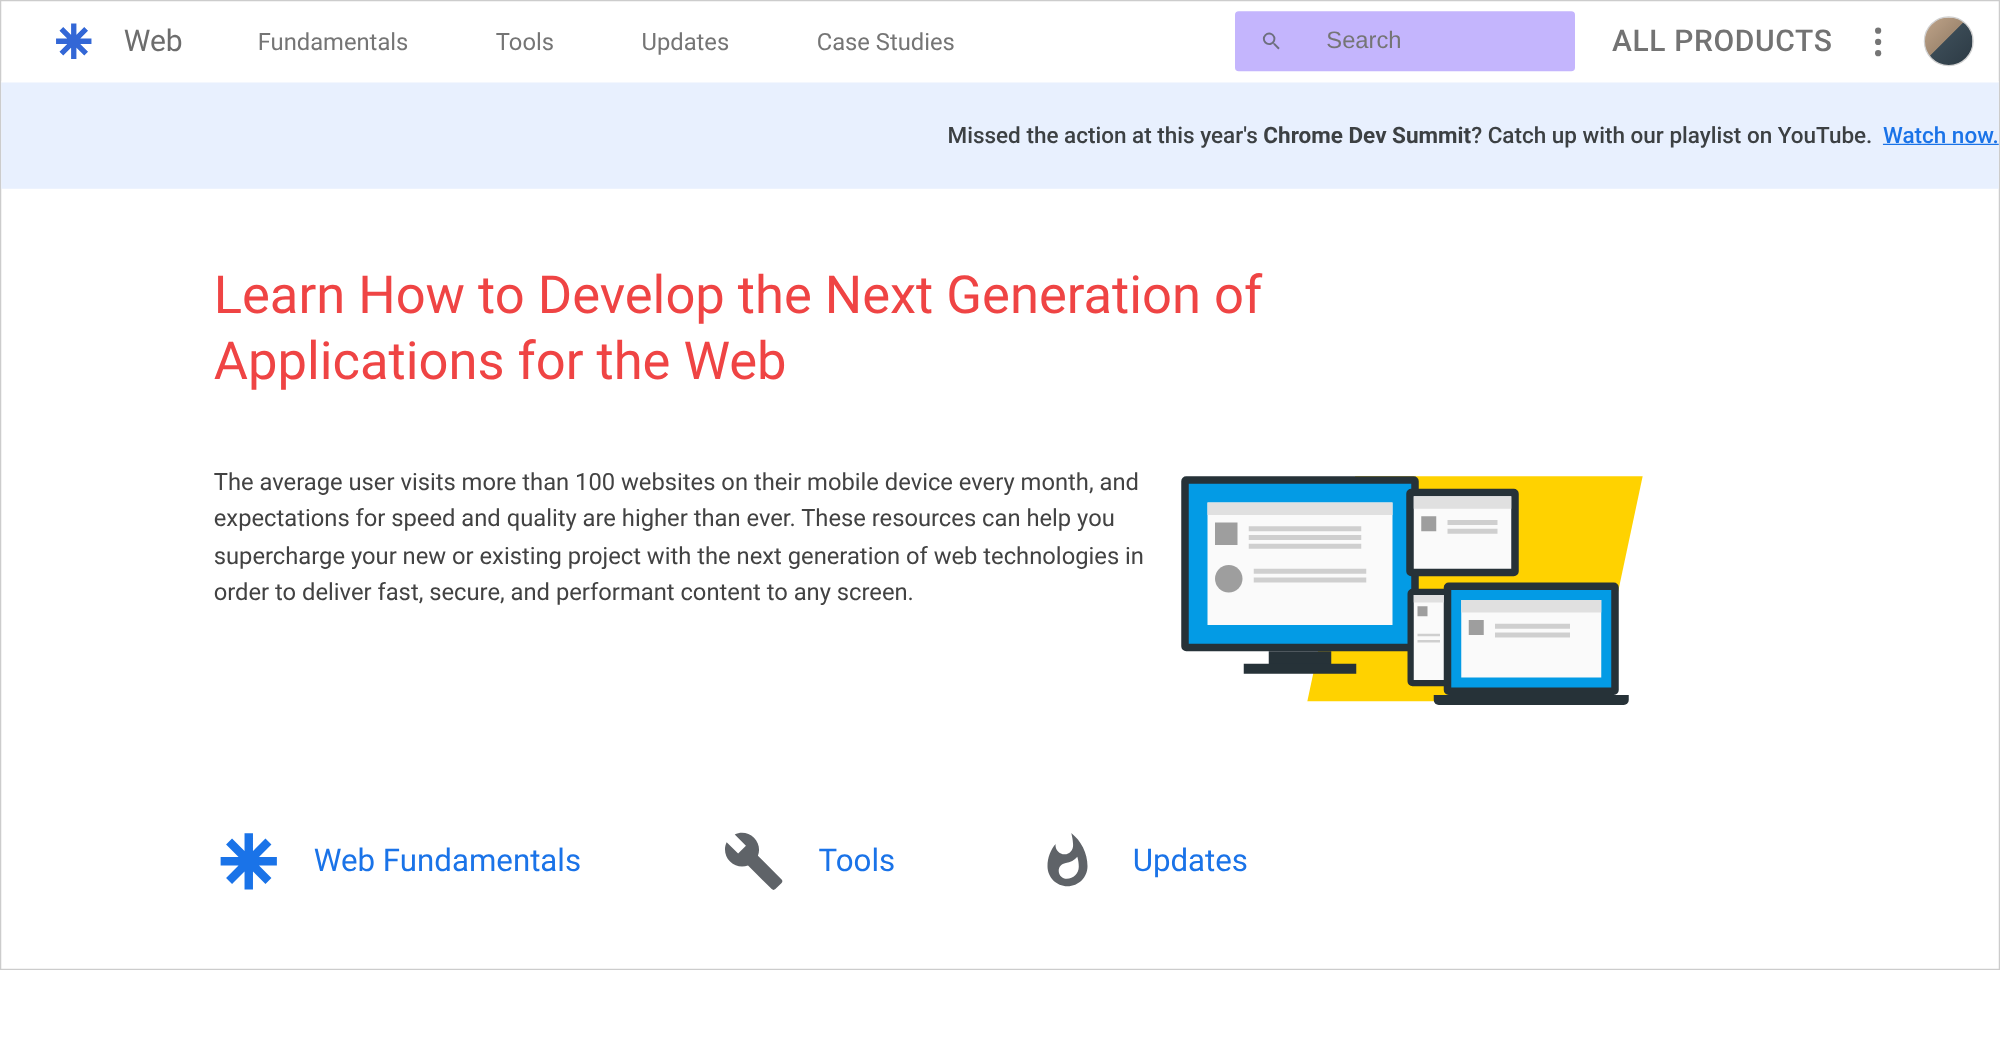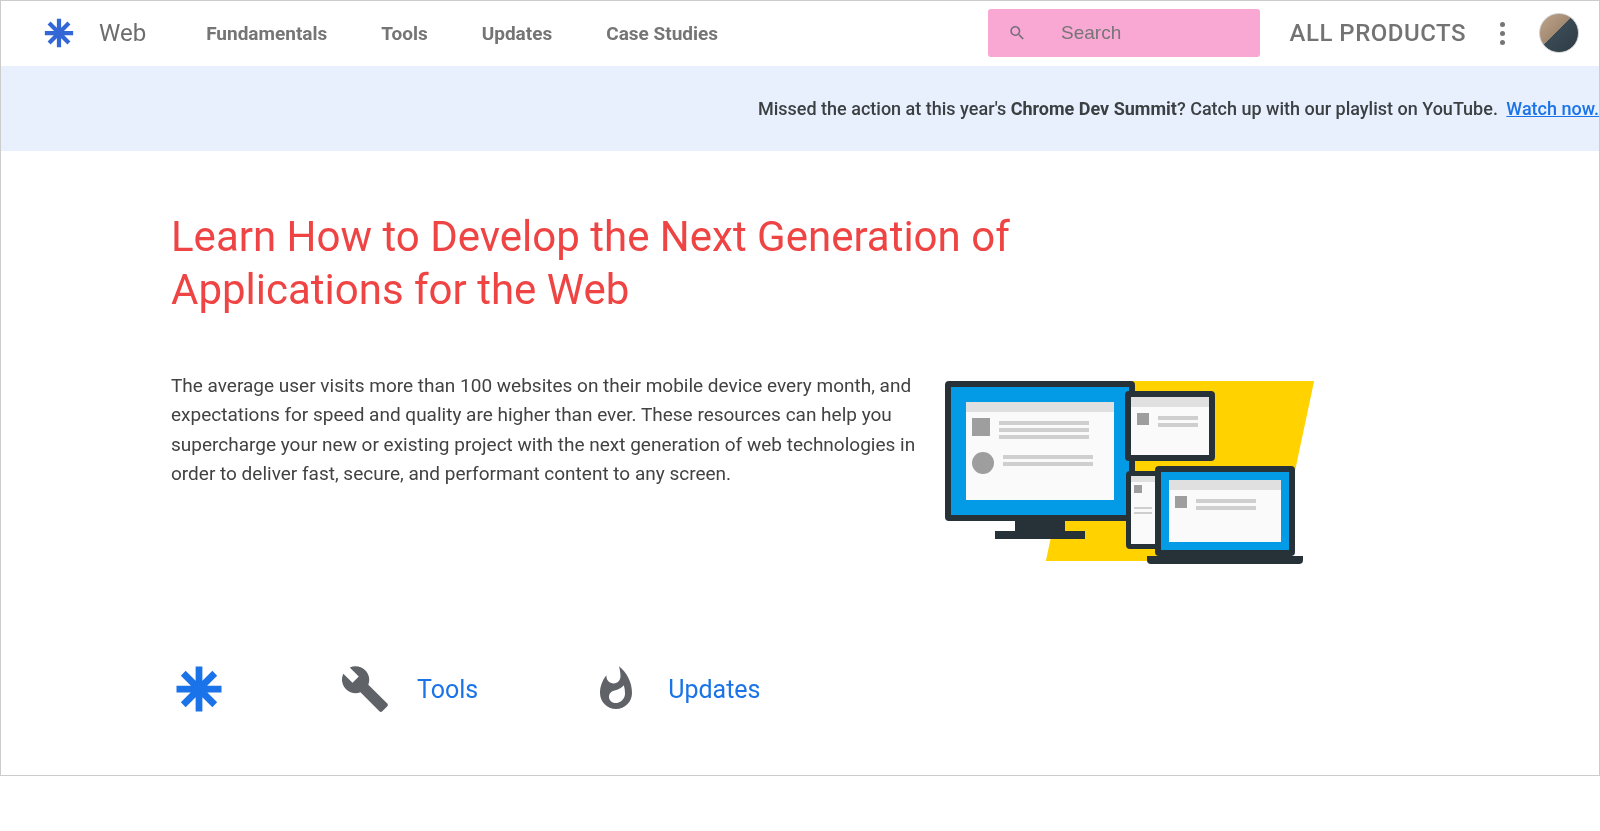--- a/index.html
+++ b/index.html
@@ -2,24 +2,24 @@
 <html><head>
 <meta charset="utf-8">
 <style>
   *{box-sizing:border-box;margin:0;padding:0;}
   body{font-family:Roboto,"Helvetica Neue",Arial,sans-serif;background:#fff;color:#212121;width:1600px;overflow-x:hidden;}
   .frame{border:1px solid #ccc;width:1600px;height:776px;position:relative;}
   
   .topbar{height:65px;display:flex;align-items:center;padding:0 20px 0 40px;border-bottom:1px solid #fff;}
   .logo{width:36px;height:36px;display:flex;align-items:center;justify-content:center;margin-right:22px;}
   .brand{font-size:24px;color:#6d6d6d;margin-right:60px;}
-  .nav{display:flex;gap:54px;font-weight:bold;}
+  .nav{display:flex;gap:70px;}
   .nav a{color:#757575;font-size:19px;text-decoration:none;}
   .spacer{flex:1;}
-  .searchbox{width:272px;height:48px;background:#f9a8d4;border-radius:3px;display:flex;align-items:center;padding:0 20px;margin-right:30px;}
+  .searchbox{width:272px;height:48px;background:#c4b5fd;border-radius:3px;display:flex;align-items:center;padding:0 20px;margin-right:30px;}
   .searchbox input{border:none;outline:none;background:transparent;font-size:19px;color:#5f6368;width:100%;}
   .search-icon{width:24px;height:24px;margin-right:35px;fill:#5f6368;opacity:0.85;}
   .allproducts{font-size:24px;color:#737373;font-weight:500;letter-spacing:0.5px;margin-right:24px;}
   .kebab{display:flex;flex-direction:column;gap:4px;margin-right:24px;padding:10px;}
   .kebab span{width:5px;height:5px;background:#757575;border-radius:50%;}
   .avatar{width:40px;height:40px;border-radius:50%;background:linear-gradient(135deg,#bfa48a 0%,#a28a72 45%,#3a4a55 46%,#2c3a44 100%);border:1px solid #d0d0d0;}
   
   .bluebar{height:101px;background:#4285f4;display:flex;align-items:center;padding-left:32px;box-shadow:0 3px 5px rgba(0,0,0,0.18);}
   .bluebar-text{color:#fff;font-size:22px;}
   
@@ -150,20 +150,21 @@
       </div>
     </div>
 
     <div class="cards">
       <div class="card">
         <span class="icon">
           <svg viewBox="0 0 24 24" width="54" height="54" fill="none" stroke="#1a73e8" stroke-width="3">
             <path d="M12 2 L12 22 M2 12 L22 12 M5 5 L19 19 M19 5 L5 19"></path>
           </svg>
         </span>
+        <span class="label">Web Fundamentals</span>
       </div>
       <div class="card">
         <span class="icon">
           <svg viewBox="0 0 24 24" width="50" height="50" fill="#5f6368">
             <path d="M22.7 19l-9.1-9.1c.9-2.3.4-5-1.5-6.9-2-2-5-2.4-7.4-1.3L9 6 6 9 1.6 4.7C.4 7.1.9 10.1 2.9 12.1c1.9 1.9 4.6 2.4 6.9 1.5l9.1 9.1c.4.4 1 .4 1.4 0l2.3-2.3c.5-.4.5-1 .1-1.4z"></path>
           </svg>
         </span>
         <span class="label">Tools</span>
       </div>
       <div class="card">

